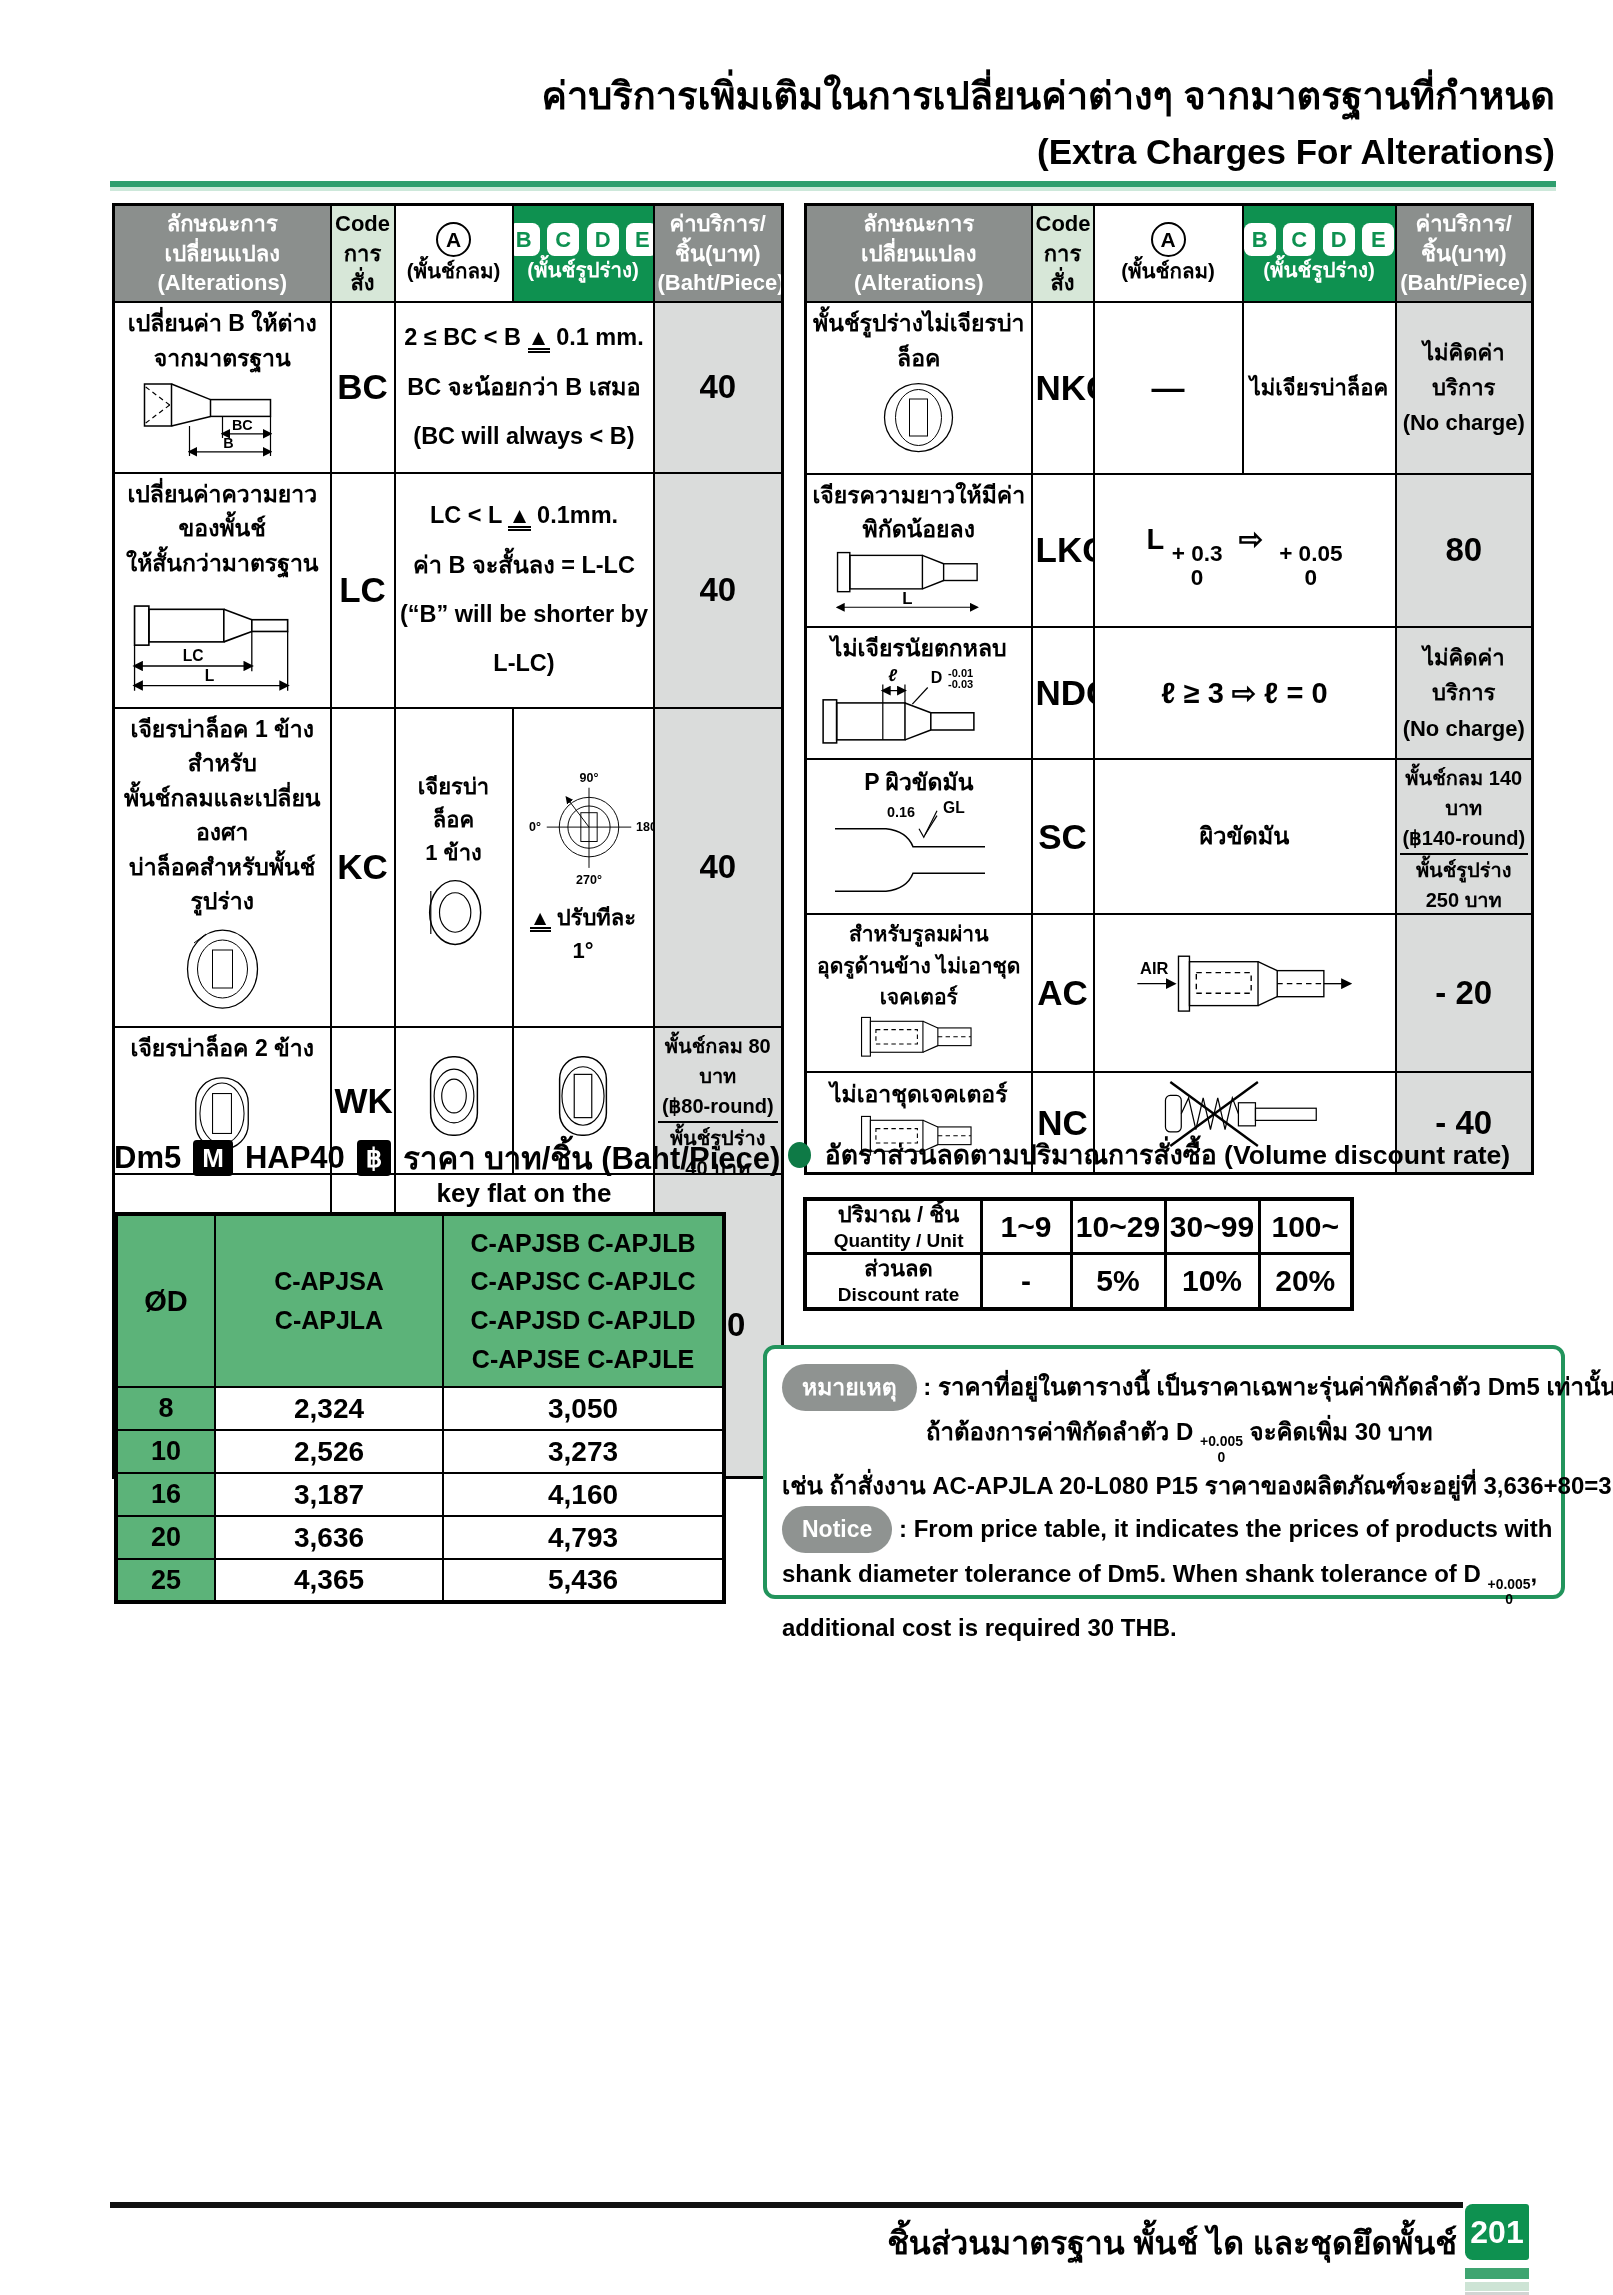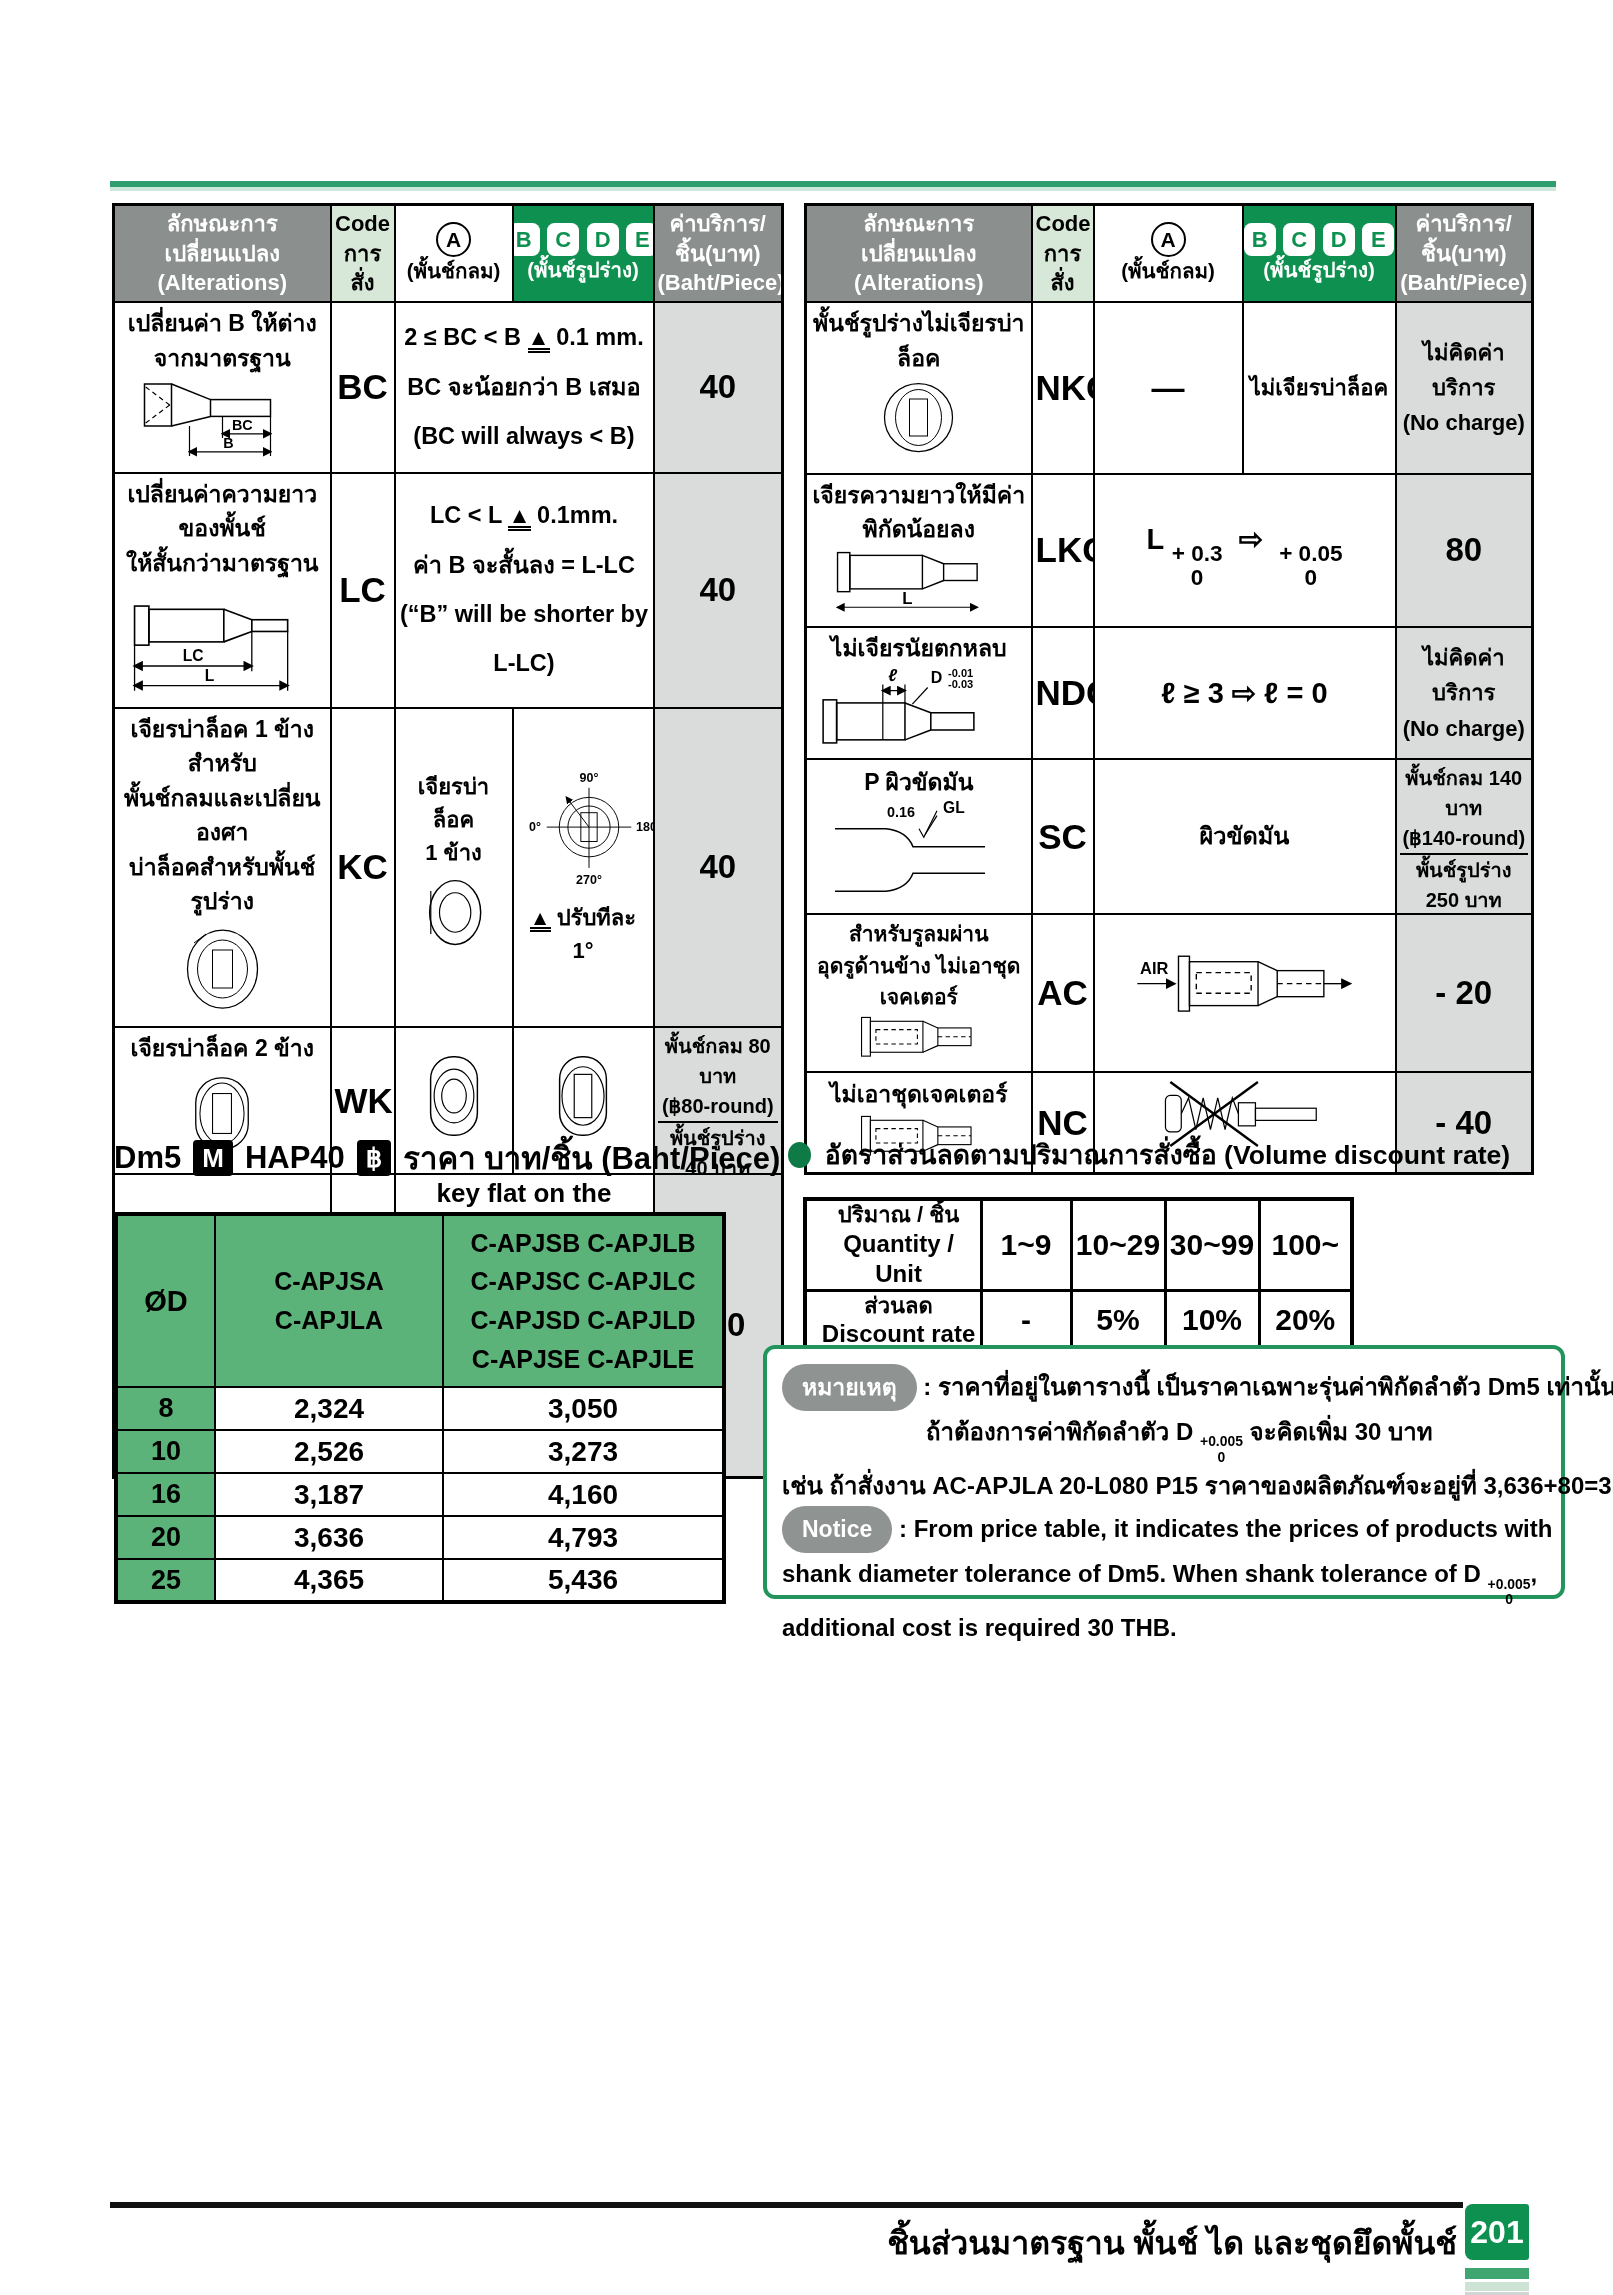--- a/index.html
+++ b/index.html
@@ -65,21 +65,21 @@
   .pt-d { background:#5cb379; font-size:27px; }
   .pt-v { background:#fff; font-size:28px; }
 
   
   .disc-sec { position:absolute; left:788px; top:1133px; width:770px; }
   .bullet-head { display:flex; align-items:center; gap:13.7px; font-size:26.6px; font-weight:bold; }
   .bullet { width:23px; height:26px; background:#0e7a46; border-radius:50%; flex:0 0 auto; }
   table.disc-table { margin-top:21px; margin-left:15px; border-collapse:collapse; border:4.6px solid #000; table-layout:fixed; }
   table.disc-table th, table.disc-table td { border:3px solid #000; text-align:center; vertical-align:middle; font-weight:bold; }
   .dt-label { font-size:22px; line-height:1.25; text-align:left; padding-left:10.6px;margin-top:46px; }
-  .dt-label .en { font-size:24px; }
+  .dt-label .en { font-size:19px; }
   .dt-v { font-size:30px; }
   .note2 { margin-top:39px; }
   .notice-box { position:absolute; left:763px; top:1345px; width:802px; height:254px;
                 border:4.6px solid #22945c; border-radius:12px; background:#fff; padding:15px 21px 10.6px 15px; }
   .badge { display:inline-block; background:#8f9391; color:#fff; border-radius:758px; padding:3.8px 20px;
            font-size:23px; font-weight:bold; }
   .n-line { font-size:24px; font-weight:bold; line-height:1.72; white-space:nowrap; }
   .n-indent { padding-left:144px; }
 
   
@@ -99,20 +99,24 @@
 <svg width="0" height="0" style="position:absolute">
   <defs>
     <marker id="ar" viewBox="0 0 10 10" refX="8" refY="5" markerWidth="8" markerHeight="8" orient="auto-start-reverse">
       <path d="M0,0 L10,5 L0,10 z"></path>
     </marker>
   </defs>
 </svg>
 
 <div class="page">
 
+  <div class="title-block">
+    <div class="title-th">ค่าบริการเพิ่มเติมในการเปลี่ยนค่าต่างๆ จากมาตรฐานที่กำหนด</div>
+    <div class="title-en">(Extra Charges For Alterations)</div>
+  </div>
   <div class="title-rule"></div>
   <div class="title-rule-fade"></div>
 
   <div class="tables">
 
     <table class="alt" style="width:670px">
       <colgroup>
           <col style="width:217px">
           <col style="width:64px">
           <col style="width:118px">

